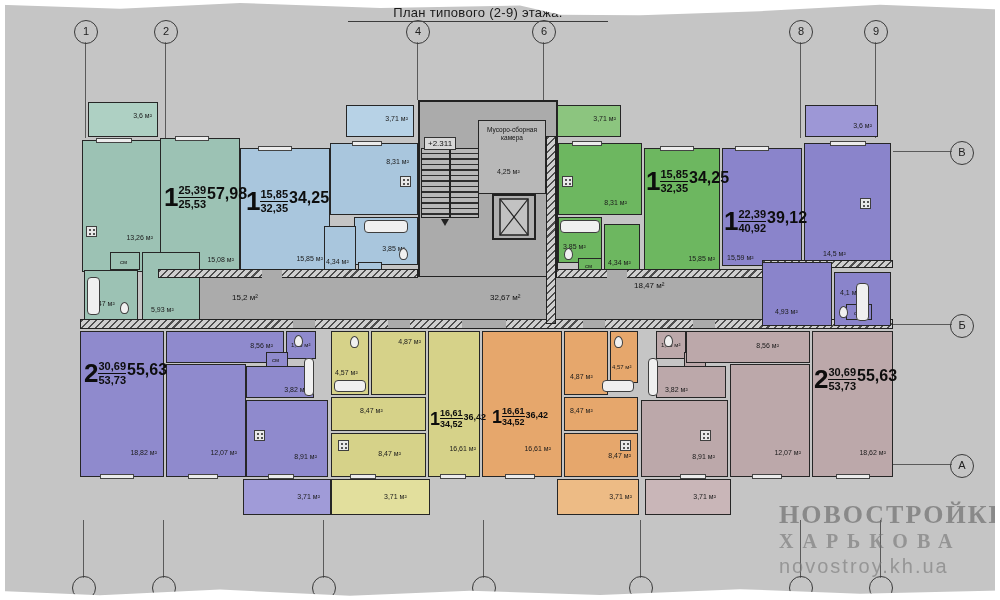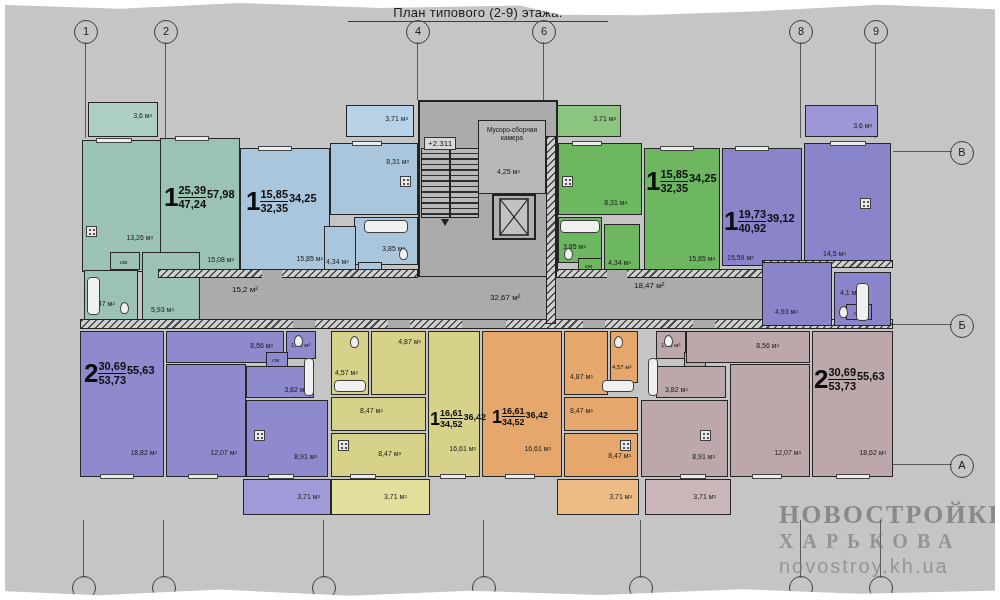--- a/index.html
+++ b/index.html
@@ -31,21 +31,21 @@
   .arr{position:absolute;width:0;height:0;border-left:4px solid transparent;border-right:4px solid transparent;border-top:7px solid #222;}
   .flag{position:absolute;font-size:8px;background:#d8d8d8;border:1px solid #333;
         padding:0 3px;line-height:11px;color:#111;}
   .gname{position:absolute;font-size:6.5px;line-height:1.2;text-align:center;color:#111;}
   .clab{position:absolute;font-size:8px;color:#111;white-space:nowrap;}
   
   .big{position:absolute;display:flex;align-items:center;color:#0d0d0d;font-weight:bold;z-index:7;}
   .big .n{font-size:26px;line-height:1;letter-spacing:-1px;}
   .big .frac{display:flex;flex-direction:column;font-size:11px;line-height:1.15;margin-left:1px;}
   .big .fa{border-bottom:1.2px solid #0d0d0d;}
-  .big .tot{font-size:11px;margin-left:1px;margin-top:-6px;}
+  .big .tot{font-size:16px;margin-left:1px;margin-top:-6px;}
   .big.sm .n{font-size:18px;}
   .big.sm .frac{font-size:9px;}
   .big.sm .tot{font-size:9px;margin-top:-4px;}
   
   .tub{position:absolute;background:#f0f0f0;border:1px solid #3e3e3e;border-radius:4px;box-sizing:border-box;}
   .wc{position:absolute;width:9px;height:12px;background:#f0f0f0;border:1px solid #3e3e3e;
       border-radius:50% 50% 45% 45%/55% 55% 45% 45%;box-sizing:border-box;}
   .stv{position:absolute;width:11px;height:11px;border:1px solid #3e3e3e;background-color:#e8e8e8;box-sizing:border-box;
     background-image:radial-gradient(circle at 3px 3px,#555 1.1px,transparent 1.3px),
                      radial-gradient(circle at 7px 3px,#555 1.1px,transparent 1.3px),
@@ -317,29 +317,29 @@
   <div class="win" style="left:100px;top:474px;width:34px;"></div>
   <div class="win" style="left:188px;top:474px;width:30px;"></div>
   <div class="win" style="left:268px;top:474px;width:26px;"></div>
   <div class="win" style="left:350px;top:474px;width:26px;"></div>
   <div class="win" style="left:440px;top:474px;width:26px;"></div>
   <div class="win" style="left:505px;top:474px;width:30px;"></div>
   <div class="win" style="left:680px;top:474px;width:26px;"></div>
   <div class="win" style="left:752px;top:474px;width:30px;"></div>
   <div class="win" style="left:836px;top:474px;width:34px;"></div>
 
-  <span class="clab" style="left:232px;top:285px;z-index:6;">15,2 м²</span>
+  <span class="clab" style="left:232px;top:293px;z-index:6;">15,2 м²</span>
   <span class="clab" style="left:490px;top:293px;z-index:6;">32,67 м²</span>
   <span class="clab" style="left:634px;top:281px;z-index:6;">18,47 м²</span>
 
   <div class="big" style="left:164px;top:184px;">
     <span class="n">1</span>
     <span class="frac">
         <span class="fa">25,39</span>
-        <span class="fb">47,24</span>
+        <span class="fb">25,53</span>
       </span>
     <span class="tot">57,98</span>
   </div>
   <div class="big" style="left:246px;top:188px;">
     <span class="n">1</span>
     <span class="frac">
         <span class="fa">15,85</span>
         <span class="fb">32,35</span>
       </span>
     <span class="tot">34,25</span>
@@ -348,21 +348,21 @@
     <span class="n">1</span>
     <span class="frac">
         <span class="fa">15,85</span>
         <span class="fb">32,35</span>
       </span>
     <span class="tot">34,25</span>
   </div>
   <div class="big" style="left:724px;top:208px;">
     <span class="n">1</span>
     <span class="frac">
-        <span class="fa">19,73</span>
+        <span class="fa">22,39</span>
         <span class="fb">40,92</span>
       </span>
     <span class="tot">39,12</span>
   </div>
   <div class="big" style="left:84px;top:360px;">
     <span class="n">2</span>
     <span class="frac">
         <span class="fa">30,69</span>
         <span class="fb">53,73</span>
       </span>

